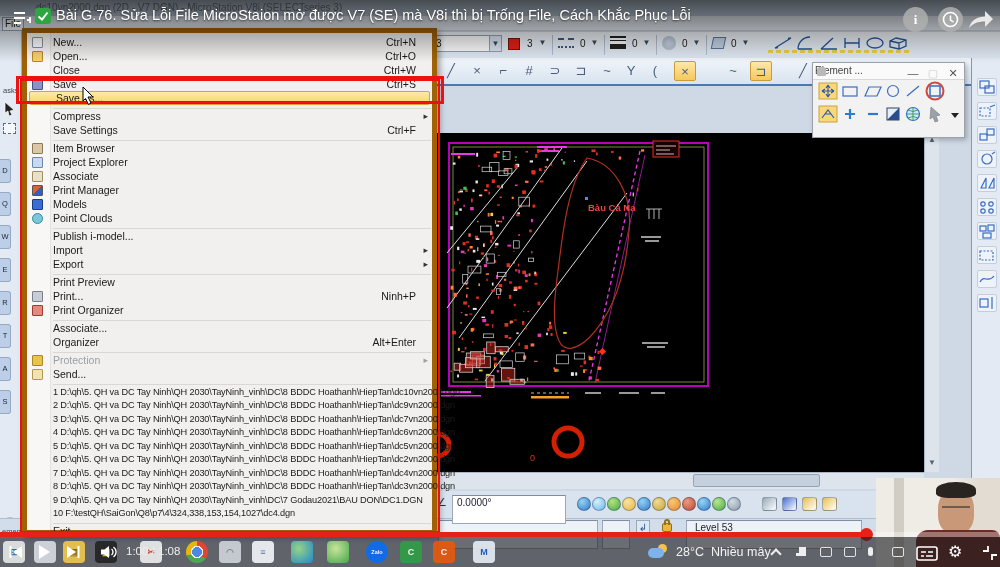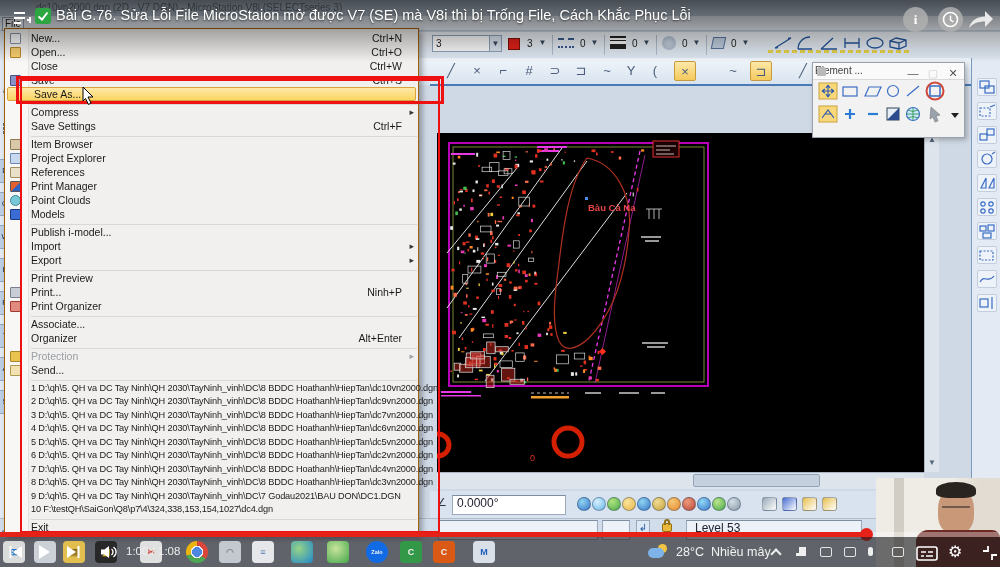--- a/index.html
+++ b/index.html
@@ -30,29 +30,29 @@
 .dockic{position:absolute;left:977px;width:20px;height:18px;background:#eef3f9;border:1px solid #c2cedd;border-radius:2px}
 
 #view{left:437px;top:133px;width:487px;height:339px;background:#000}
 #vsb{left:924px;top:133px;width:15px;height:339px;background:#dde4ec;border-left:1px solid #aab6c4}
 #hsb{left:437px;top:472px;width:487px;height:17px;background:#dde4ec;border-top:1px solid #aab6c4}
 #hthumb{left:693px;top:474px;width:127px;height:13px;background:#c4d0de;border:1px solid #94a4b8;border-radius:2px}
 .sbarr{position:absolute;font-size:8px;color:#55657a;text-align:center}
 
 #btoolbar{left:430px;top:491px;width:570px;height:27px;background:#d9e3f0}
 #statusbar{left:0;top:518px;width:1000px;height:20px;background:#d2ddeb;border-top:1px solid #b0bdcd}
-.sfield{position:absolute;border:1px solid #9aa8ba;border-top-color:#7e8da0;background:#edf2f8;height:20px;font-size:12px;color:#223;line-height:14px}
+.sfield{position:absolute;border:1px solid #9aa8ba;border-top-color:#7e8da0;background:#edf2f8;height:29px;font-size:10px;color:#223;line-height:14px}
 .geoic{position:absolute;top:497px;width:14px;height:14px;border-radius:50%;border:1px solid rgba(40,60,90,.4)}
 .geoic2{position:absolute;top:497px;width:15px;height:14px;border-radius:3px;border:1px solid rgba(40,60,90,.4)}
 
 #elemwin{left:812px;top:62px;width:153px;height:76px;background:#f2f2f2;border:1px solid #9aa2ad;box-shadow:2px 2px 5px rgba(0,0,0,.25);z-index:15}
 #elemtitle{position:relative;height:17px;background:#fafafa;border-bottom:1px solid #d8d8d8;font-size:10px;color:#444;line-height:16px}
 .wbtn{position:absolute;top:2px;font-size:11px;color:#555;width:14px;text-align:center}
 
-#filemenu{left:4px;top:28px;width:415px;height:507px;background:#f1f0ee;border:1px solid #a16207;box-shadow:3px 3px 6px rgba(0,0,0,.35);z-index:20}
+#filemenu{left:22px;top:28px;width:415px;height:507px;background:#f1f0ee;border:5px solid #a16207;box-shadow:3px 3px 6px rgba(0,0,0,.35);z-index:20}
 #menu-gutter{position:absolute;left:0;top:0;width:24px;height:100%;background:#f8f7f5;border-right:1px solid #e4e2de}
 #menu-items{position:relative;padding-top:2px}
 .mi{position:relative;height:14px;display:flex;align-items:center;font-size:10.5px;color:#1a1a1a}
 .mi.file{height:13.5px}
 .mi.file .mlb{font-size:9.2px;letter-spacing:-0.15px}
 .mi.dis{color:#9aa0a6}
 .mic{width:11px;height:11px;margin-left:5px;flex:0 0 11px;border-radius:1px}
 .mlb{margin-left:10px;white-space:nowrap}
 .msc{position:absolute;right:16px;font-size:10.5px;color:#1a1a1a}
 .mar{position:absolute;right:4px;font-size:9px;color:#333}
@@ -625,33 +625,33 @@
       <div class="mi">
         <span class="mic ic-item-browser"></span>
         <span class="mlb">Item Browser</span>
       </div>
       <div class="mi">
         <span class="mic ic-project-explorer"></span>
         <span class="mlb">Project Explorer</span>
       </div>
       <div class="mi">
         <span class="mic ic-references"></span>
-        <span class="mlb">References</span>
+        <span class="mlb">Associate</span>
       </div>
       <div class="mi">
         <span class="mic ic-raster-manager"></span>
         <span class="mlb">Print Manager</span>
       </div>
       <div class="mi">
+        <span class="mic ic-models"></span>
+        <span class="mlb">Models</span>
+      </div>
+      <div class="mi">
         <span class="mic ic-point-clouds"></span>
         <span class="mlb">Point Clouds</span>
-      </div>
-      <div class="mi">
-        <span class="mic ic-models"></span>
-        <span class="mlb">Models</span>
       </div>
       <div class="msep"></div>
       <div class="mi">
         <span class="mic"></span>
         <span class="mlb">Publish i-model...</span>
       </div>
       <div class="mi">
         <span class="mic"></span>
         <span class="mlb">Import</span>
         <span class="mar">▸</span>

